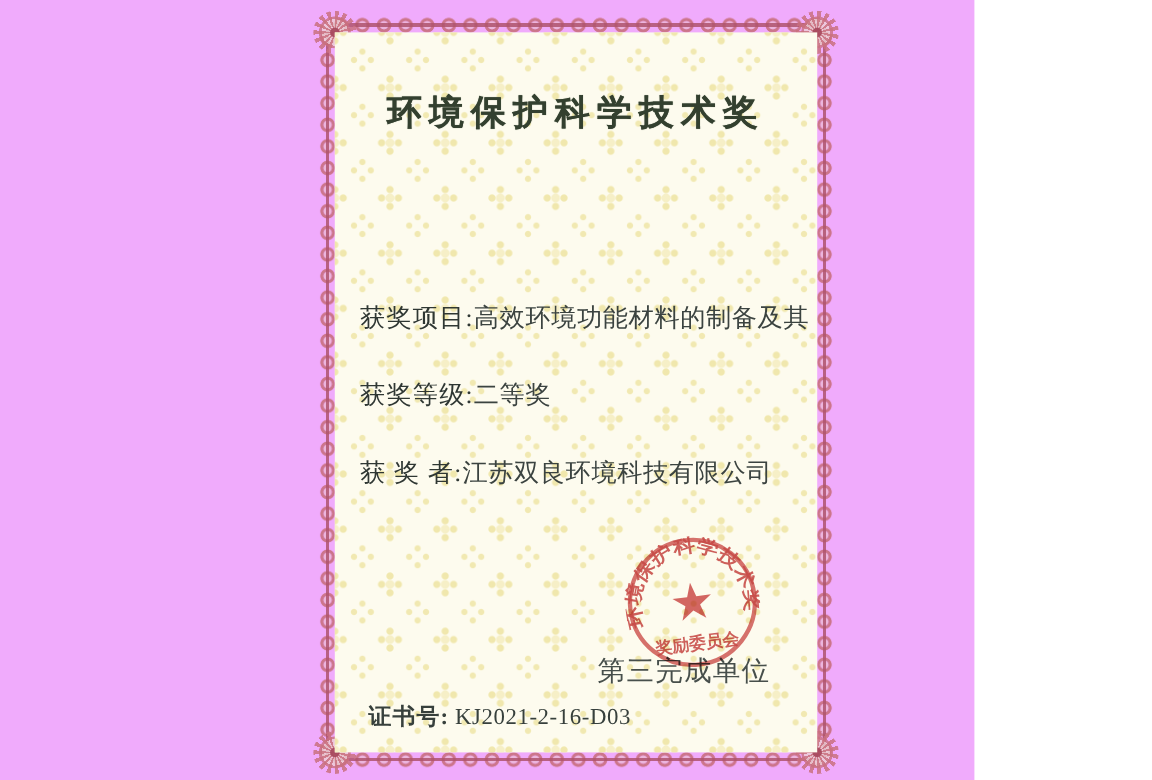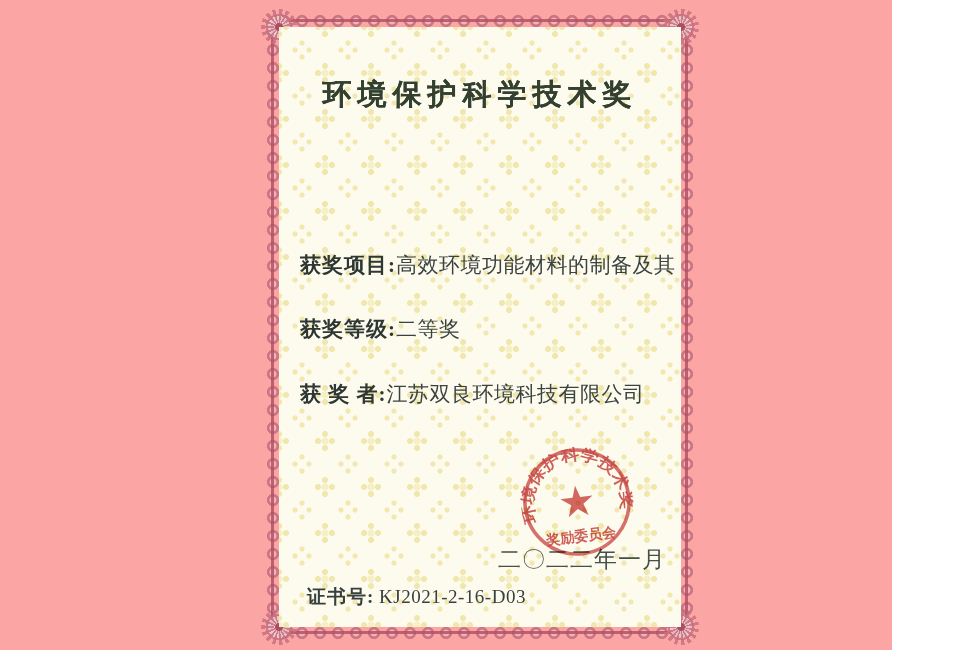--- a/index.html
+++ b/index.html
@@ -1,21 +1,21 @@
 <!DOCTYPE html>
 <html><head>
 <meta charset="utf-8">
 <style>
   html,body{margin:0;padding:0;}
   body{
     width:960px;height:650px;overflow:hidden;
     background:#ffffff;
     font-family:"Liberation Serif","DejaVu Serif",serif;
   }
-  .canvas{position:relative;width:892px;height:650px;background:#fca5a5;}
+  .canvas{position:relative;width:812px;height:650px;background:#f0abfc;}
 
   
   .certificate{
     position:absolute;left:265px;top:13px;width:430px;height:628px;
   }
 
   
   .frame-edge{position:absolute;opacity:.9;}
   .frame-edge.h{
     left:10px;right:10px;height:16px;
@@ -80,21 +80,21 @@
   }
   .doc-title{
     position:absolute;left:0;right:0;top:142px;text-align:center;
     font-size:47px;font-weight:bold;letter-spacing:12px;line-height:1.1;
     color:#2f3a2c;text-shadow:0 0 .8px #2f3a2c;
   }
   .body-line{
     position:absolute;left:35px;font-size:21px;line-height:1.2;
     color:#3b4340;white-space:nowrap;
   }
-  .body-line .lbl{font-weight:bold;color:#2f3733;letter-spacing:1px;margin-top:46px;}
+  .body-line .lbl{font-weight:normal;color:#2f3733;letter-spacing:1px;margin-top:46px;}
   .body-line .val{letter-spacing:0.5px;text-align:center;}
   .l-project{top:240px;}
   .l-project2{top:272px;left:132px;}
   .l-grade{top:304px;}
   .l-winner{top:369px;}
   .l-winner2{top:400px;left:128px;}
 
   .date-line{
     position:absolute;left:233px;top:531px;
     font-size:23px;letter-spacing:1px;color:#474f4b;white-space:nowrap;
@@ -137,21 +137,21 @@
     </div>
 
     <div class="body-line l-winner">
       <span class="lbl">获 奖 者:</span><span class="val">江苏双良环境科技有限公司</span>
     </div>
 
     <div class="body-line l-grade">
       <span class="lbl">获奖等级:</span><span class="val">二等奖</span>
     </div>
 
-    <div class="date-line">二〇二二年一月</div>
+    <div class="date-line">第三完成单位</div>
 
     <div class="certno-line">
       <span class="lbl">证书号:</span>
       <span class="val">KJ2021-2-16-D03</span>
     </div>
 
     <div class="seal">
       <svg width="112" height="112" viewBox="0 0 112 112" xmlns="http://www.w3.org/2000/svg">
         <circle cx="56" cy="56" r="52" fill="none" stroke="rgba(197,55,55,0.8)" stroke-width="3.6"></circle>
         <path id="sealArc" d="M 14,71 A 44,44 0 1 1 98,71" fill="none"></path>

